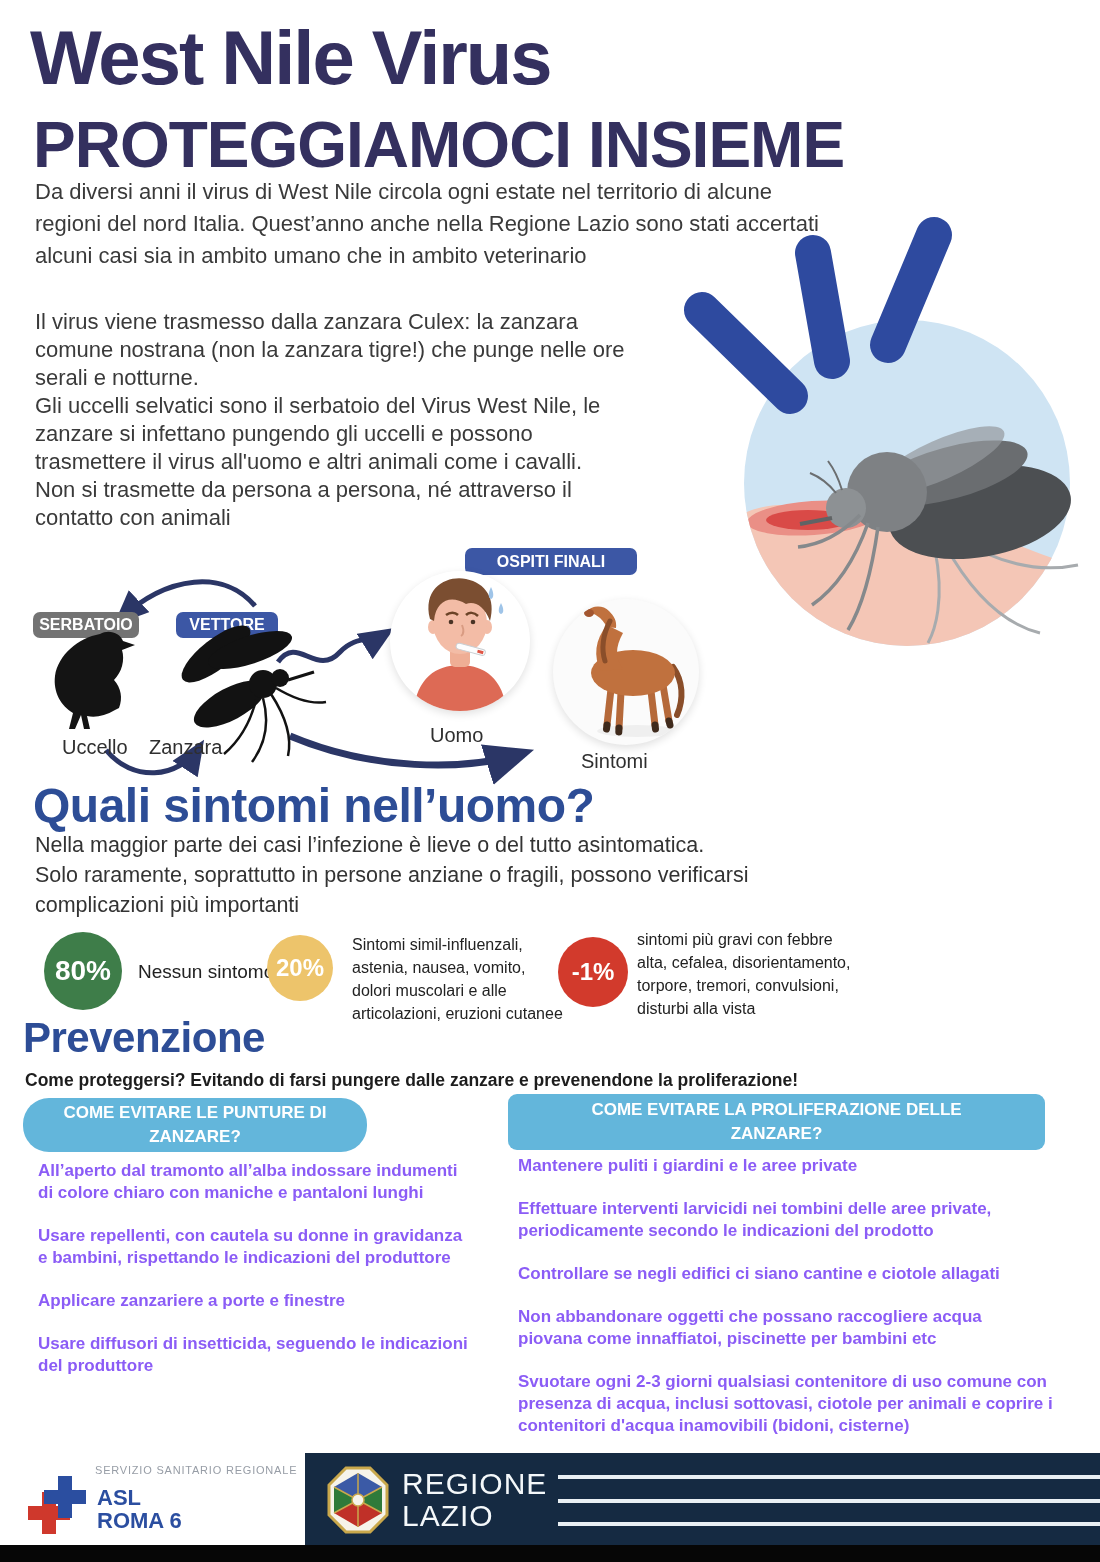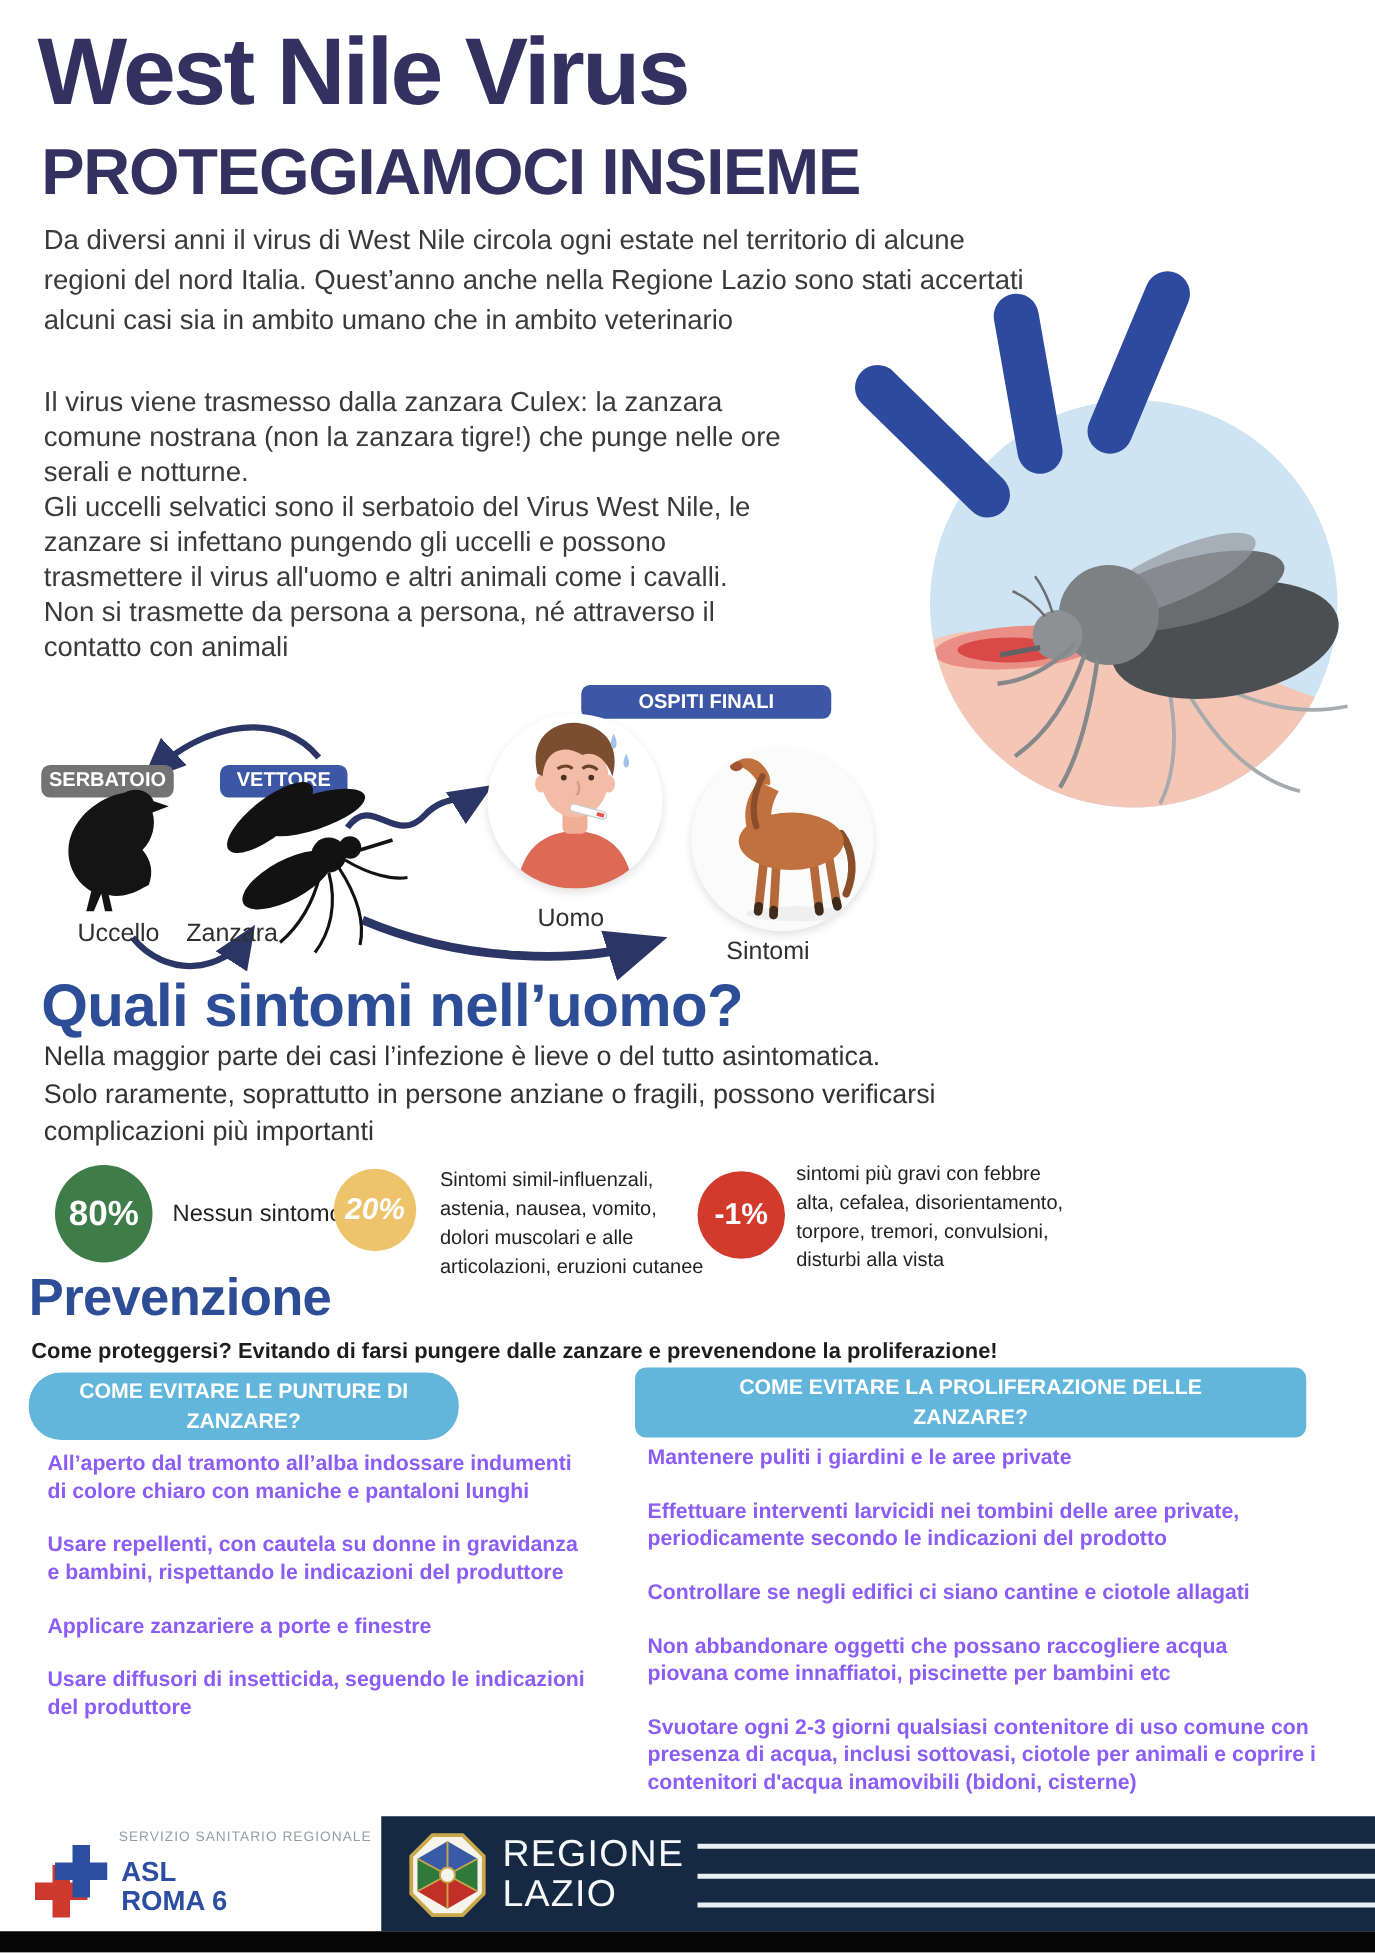--- a/index.html
+++ b/index.html
@@ -1,21 +1,21 @@
 <!DOCTYPE html>
 <html><head>
 <meta charset="utf-8">
 <style>
   html,body{margin:0;padding:0;background:#888;}
   .poster{position:relative;width:1100px;height:1562px;background:#ffffff;overflow:hidden;
           font-family:"Liberation Sans","DejaVu Sans",sans-serif;margin:0 auto;}
   .abs{position:absolute;}
   .preline{white-space:pre-line;}
   .page-title{left:30px;top:14px;font-size:76px;font-weight:700;color:#34305f;letter-spacing:-2px;}
-  .page-subtitle{left:33px;top:108px;font-size:52px;font-weight:700;color:#34305f;letter-spacing:-1px;}
+  .page-subtitle{left:33px;top:108px;font-size:64px;font-weight:700;color:#34305f;letter-spacing:-1px;}
   .intro{left:35px;top:176px;width:930px;font-size:22px;line-height:32px;color:#3a3a3a;}
   .transmission{left:35px;top:308px;width:700px;font-size:22px;line-height:28px;color:#3a3a3a;}
   .pill{background:#3c57a5;color:#fff;font-weight:700;text-align:center;border-radius:7px;
         font-size:16px;display:flex;align-items:center;justify-content:center;}
   .node-label{font-size:20px;color:#2f2f2f;}
   .h-blue{font-weight:700;color:#2d4d96;letter-spacing:-0.5px;}
   .sym-heading{left:33px;top:778px;font-size:48px;}
   .sym-intro{left:35px;top:830px;width:900px;font-size:21.5px;line-height:30px;color:#333;}
   .stat-circle{border-radius:50%;color:#fff;font-weight:700;display:flex;align-items:center;justify-content:center;}
   .stat-text{font-size:16px;line-height:23px;color:#222;}
@@ -102,21 +102,21 @@
     <g stroke="#2b3666" stroke-width="5" fill="none">
       <path d="M 235,66 C 205,30 148,34 99,80" marker-end="url(#ah)"></path>
       <path d="M 86,210 C 112,242 158,240 180,206" marker-end="url(#ah)"></path>
       <path d="M 258,122 C 278,94 296,138 320,112 C 336,95 352,102 368,92" marker-end="url(#ah)"></path>
       <path d="M 270,196 C 350,230 444,232 504,213" stroke-width="7" marker-end="url(#ah)"></path>
     </g>
   </svg>
 
   <div class="abs pill" style="left: 33px; top: 612px; width: 106px; height: 26px; background-color: #737373;">SERBATOIO</div>
   <div class="abs pill" style="left: 176px; top: 612px; width: 102px; height: 26px; background-color: rgb(60, 87, 165);">VETTORE</div>
-  <div class="abs pill" style="left: 465px; top: 548px; width: 200px; height: 27px; background-color: rgb(60, 87, 165);">OSPITI FINALI</div>
+  <div class="abs pill" style="left: 465px; top: 548px; width: 172px; height: 27px; background-color: rgb(60, 87, 165);">OSPITI FINALI</div>
 
   <svg class="abs" style="left:45px;top:628px;" width="95" height="105">
     <path d="M55,6 C64,1 75,5 78,13 L90,17 L77,22 C80,32 77,44 69,52 C76,60 78,70 74,80 L70,82 C60,88 50,90 42,88 L45,101 L39,101 L36,87 L30,101 L24,101 L28,85 C16,78 8,64 10,48 C13,27 33,10 55,6 Z" fill="#141414"></path>
   </svg>
 
   <svg class="abs" style="left:168px;top:612px;" width="165" height="155">
     <ellipse cx="48" cy="42" rx="42" ry="15" fill="#121212" transform="rotate(-38 48 42)"></ellipse>
     <ellipse cx="82" cy="38" rx="44" ry="14" fill="#121212" transform="rotate(-18 82 38)"></ellipse>
     <ellipse cx="62" cy="92" rx="40" ry="16" fill="#121212" transform="rotate(-28 62 92)"></ellipse>
     <circle cx="95" cy="72" r="14" fill="#121212"></circle>
@@ -182,21 +182,21 @@
   <div class="abs node-label" style="left:581px;top:750px;">Sintomi</div>
 
   <div class="abs h-blue sym-heading">Quali sintomi nell’uomo?</div>
   <div class="abs sym-intro preline">Nella maggior parte dei casi l’infezione è lieve o del tutto asintomatica.
 Solo raramente, soprattutto in persone anziane o fragili, possono verificarsi
 complicazioni più importanti</div>
 
   <div class="abs stat-circle" style="left: 44px; top: 932px; width: 78px; height: 78px; font-size: 28px; background-color: rgb(62, 125, 73);">80%</div>
   <div class="abs stat-text" style="left:138px;top:960px;font-size:19px;">Nessun sintomo</div>
 
-  <div class="abs stat-circle" style="left: 267px; top: 935px; width: 66px; height: 66px; font-size: 24px; background-color: rgb(237, 196, 107); font-style: italic;">20%</div>
+  <div class="abs stat-circle" style="left: 267px; top: 935px; width: 66px; height: 66px; font-size: 24px; background-color: rgb(237, 196, 107);">20%</div>
   <div class="abs stat-text preline" style="left:352px;top:933px;">Sintomi simil-influenzali,
 astenia, nausea, vomito,
 dolori muscolari e alle
 articolazioni, eruzioni cutanee</div>
 
   <div class="abs stat-circle" style="left: 558px; top: 937px; width: 70px; height: 70px; font-size: 24px; background-color: rgb(210, 58, 44);">-1%</div>
   <div class="abs stat-text preline" style="left:637px;top:928px;">sintomi più gravi con febbre
 alta, cefalea, disorientamento,
 torpore, tremori, convulsioni,
 disturbi alla vista</div>

